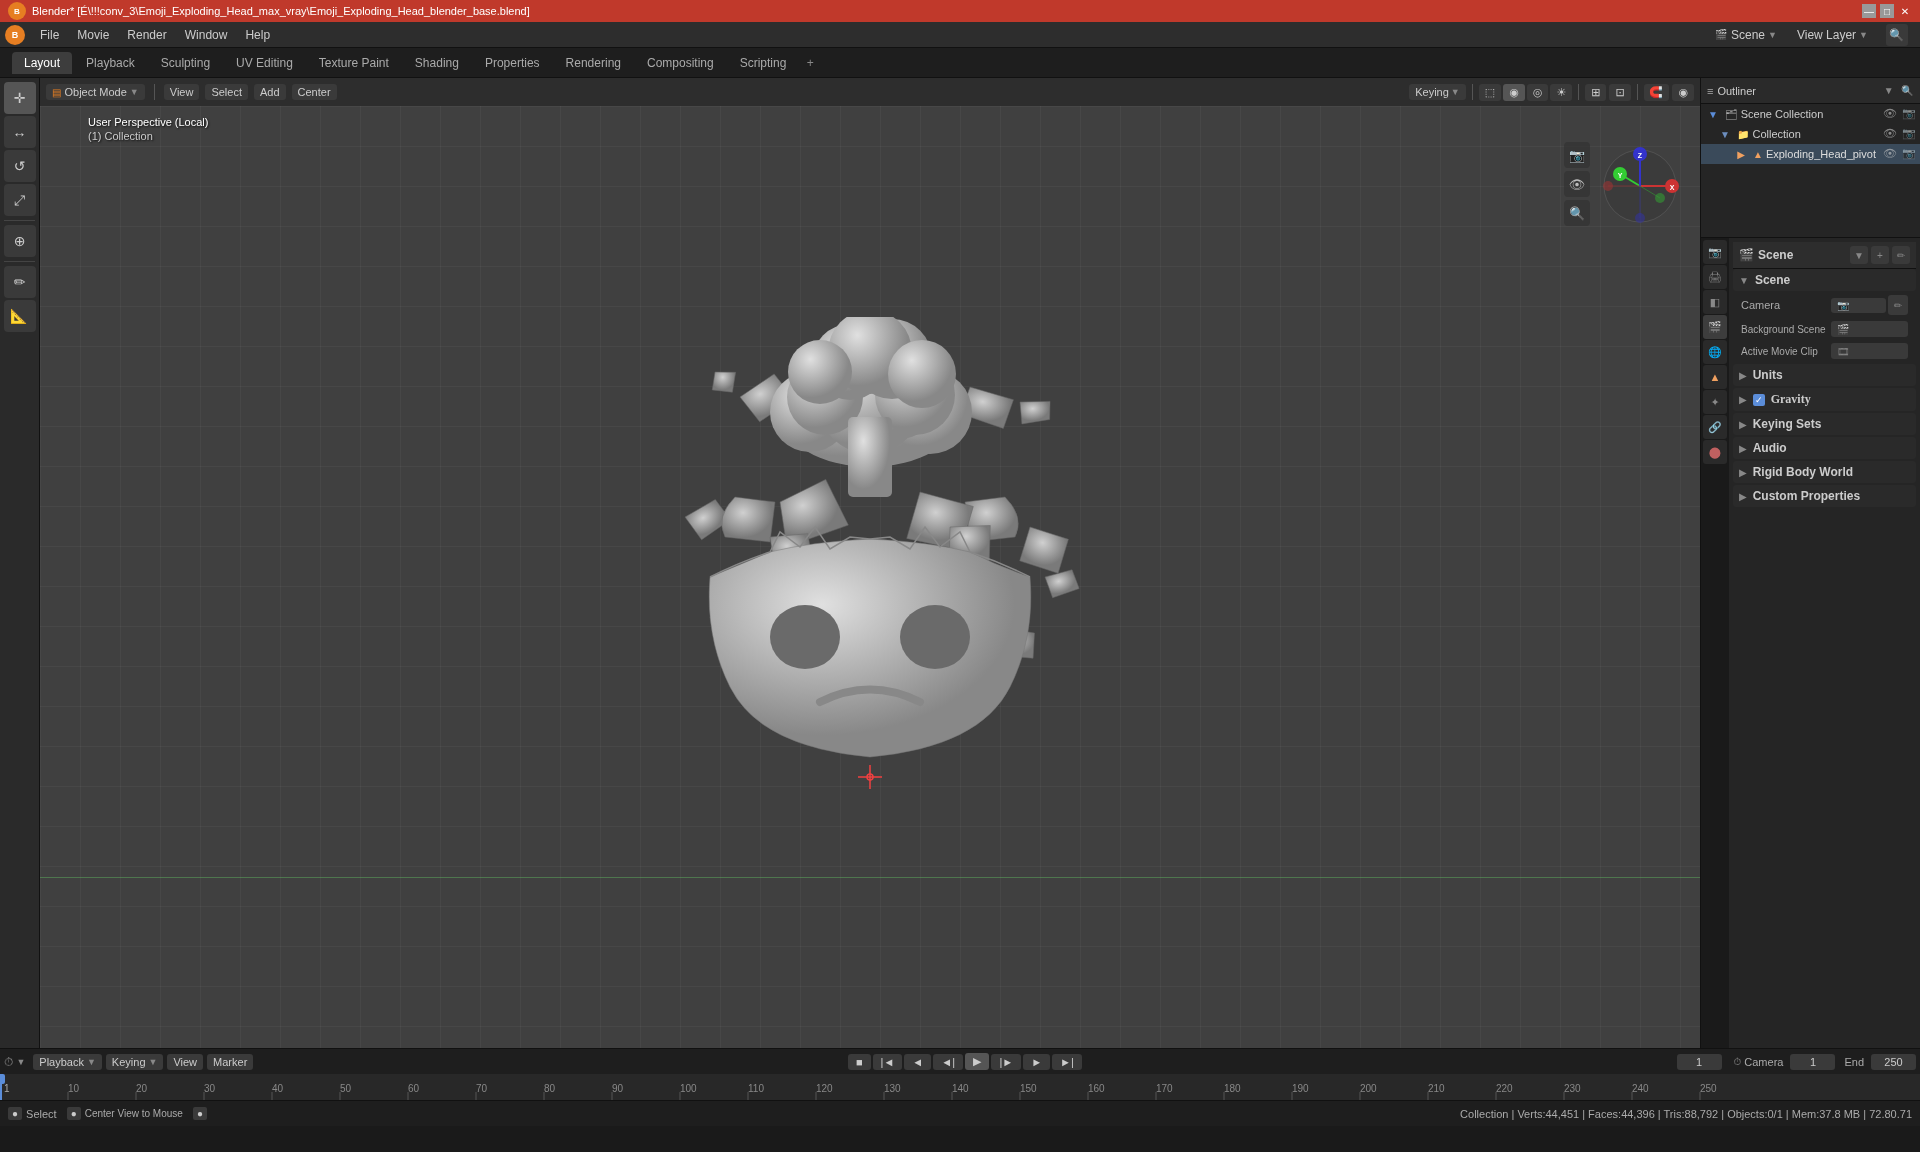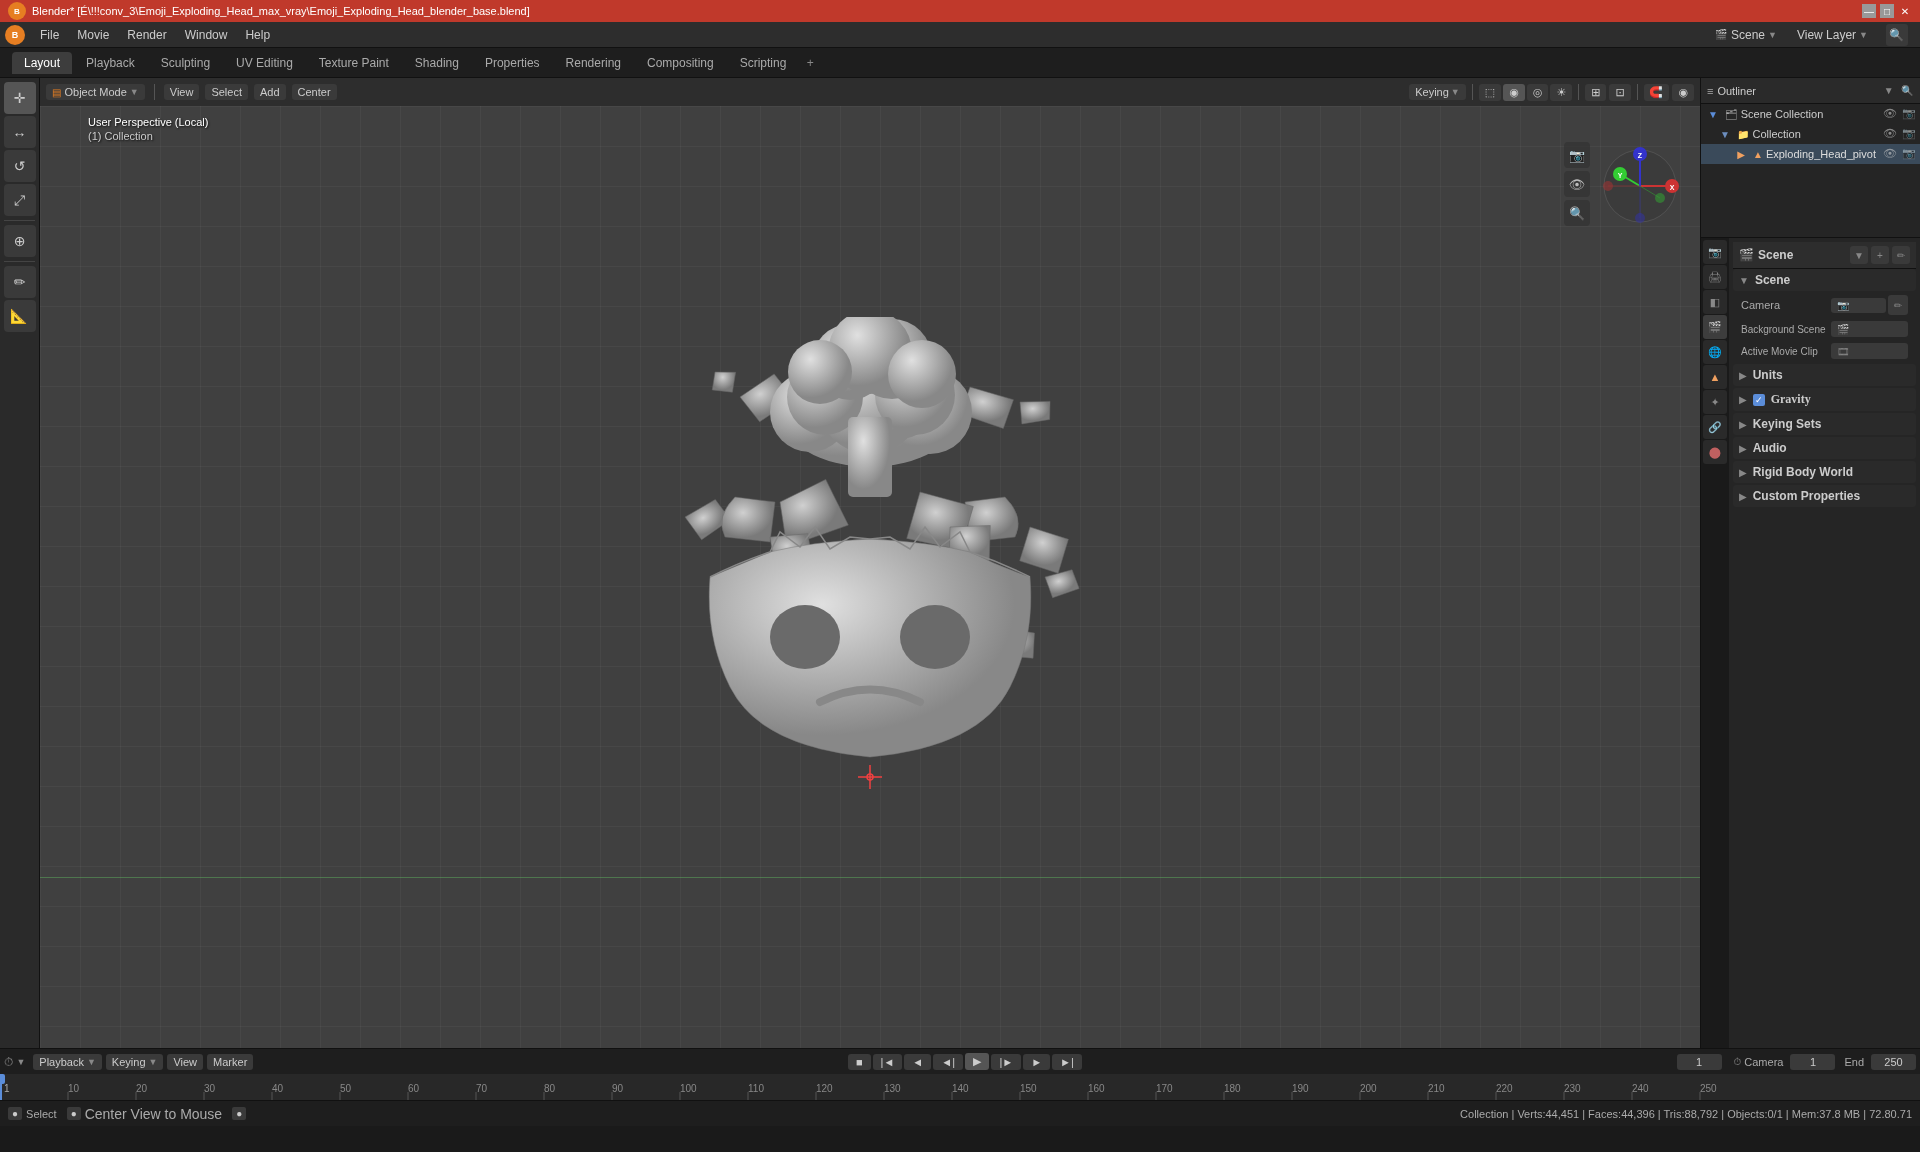--- a/index.html
+++ b/index.html
@@ -1025,20 +1025,20 @@
   </div>
 </div>
 
 <div id="status-bar">
   <div style="display:flex;align-items:center;gap:4px;">
     <span style="background:#3a3a3a;padding:1px 4px;border-radius:2px;font-size:10px;color:#ccc;">●</span>
     <span style="font-size:11px;">Select</span>
   </div>
   <div style="display:flex;align-items:center;gap:4px;">
     <span style="background:#3a3a3a;padding:1px 4px;border-radius:2px;font-size:10px;color:#ccc;">●</span>
-    <span style="font-size:14px;">Center View to Mouse</span>
+    <span style="font-size:10px;">Center View to Mouse</span>
   </div>
   <div style="display:flex;align-items:center;gap:4px;">
     <span style="background:#3a3a3a;padding:1px 4px;border-radius:2px;font-size:10px;color:#ccc;">●</span>
   </div>
   <div style="flex:1;"></div>
   <span style="font-size:11px;color:#aaa;">Collection | Verts:44,451 | Faces:44,396 | Tris:88,792 | Objects:0/1 | Mem:37.8 MB | 72.80.71</span>
 </div>
 
 </body></html>

